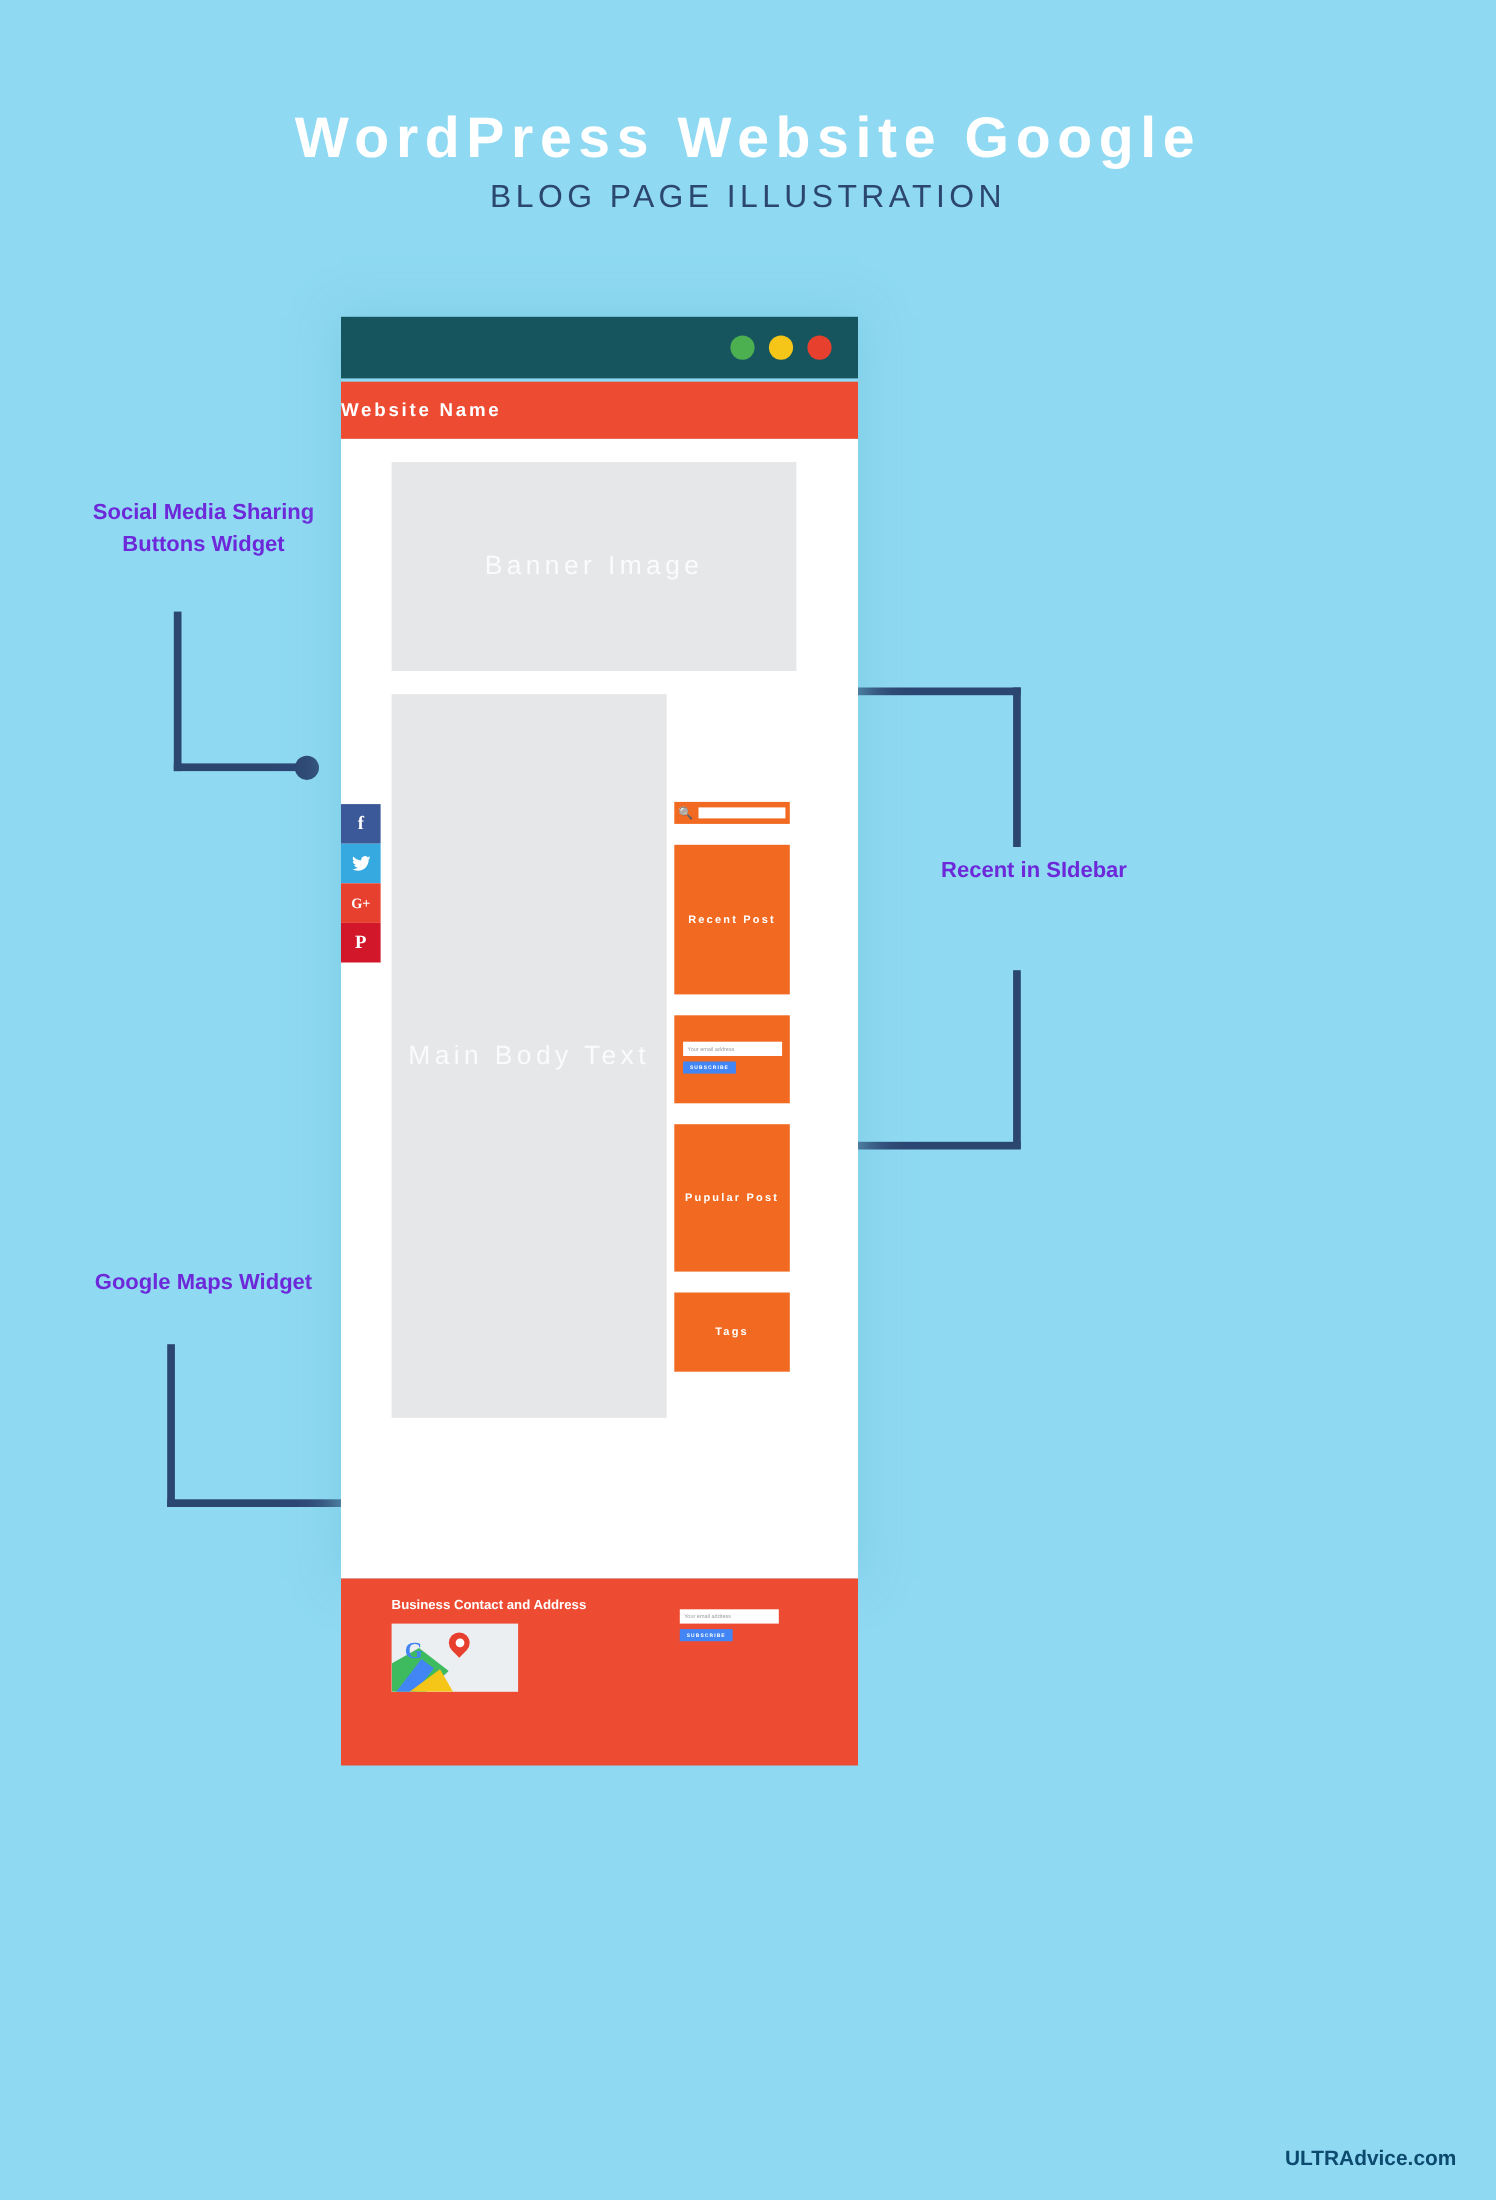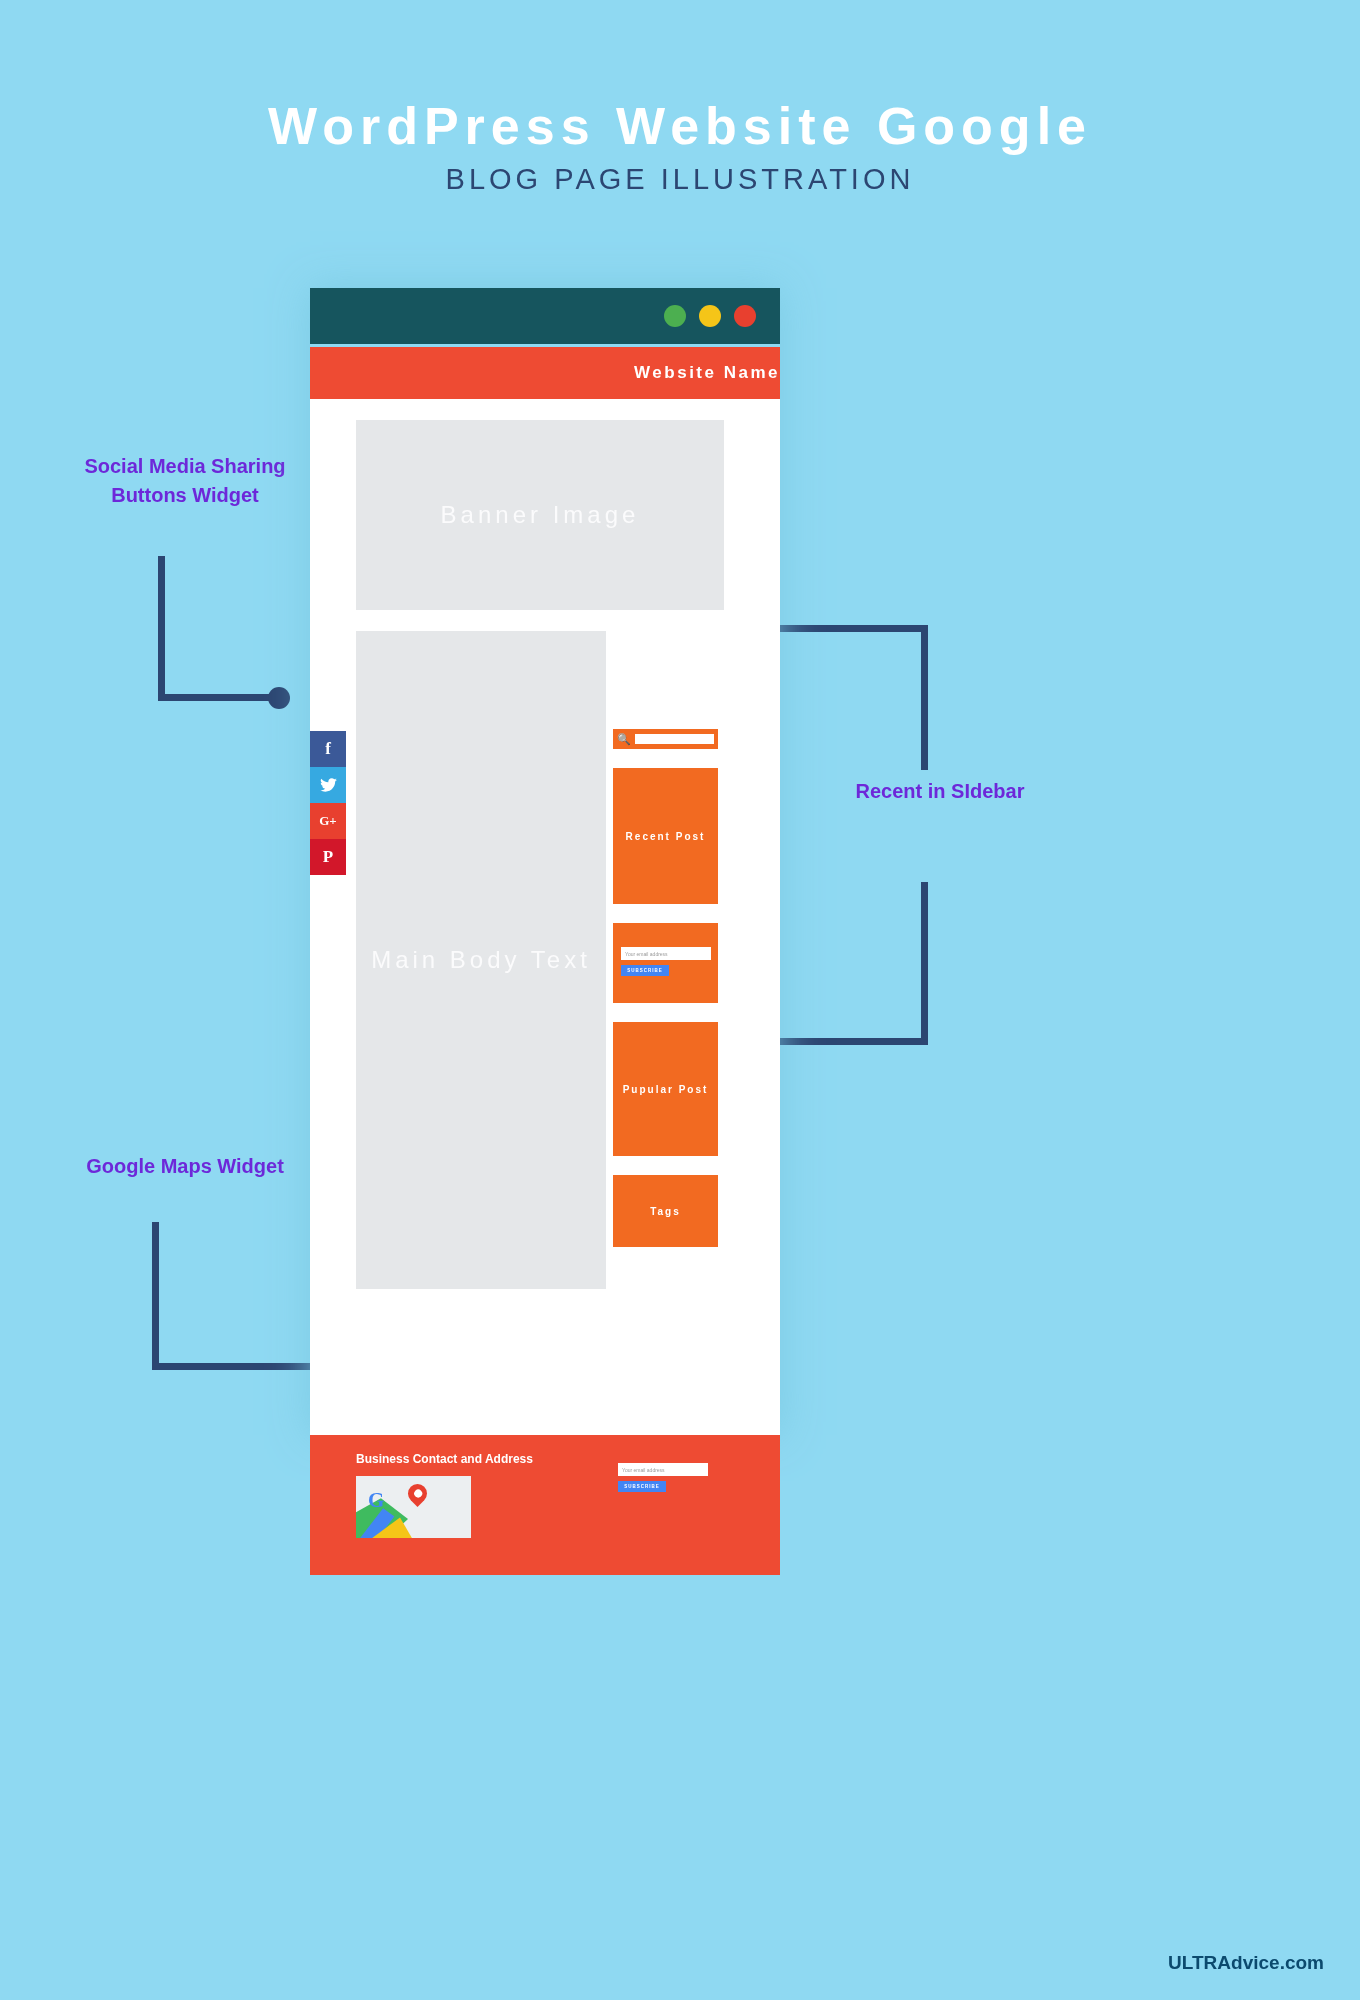--- a/index.html
+++ b/index.html
@@ -33,21 +33,21 @@
     display:flex; align-items:center; justify-content:flex-end;
     padding-right:24px;
   }
   .dot { width:22px; height:22px; border-radius:50%; margin-left:13px; }
   .dot.green { background:#4caf50; }
   .dot.yellow { background:#f5c518; }
   .dot.red { background:#e8402f; }
 
   .sitebar {
     height:52px; background:#ee4b33;
-    display:flex; align-items:center; justify-content:flex-end;
+    display:flex; align-items:center; justify-content:flex-start;
     margin-top:3px;
   }
   .sitebar span {
     color:#ffffff; font-size:17px; font-weight:bold; letter-spacing:2.5px;
   }
   .page {
     background:#ffffff; height:1036px; position:relative;
   }
   .banner {
     position:absolute; left:46px; top:21px;
@@ -115,21 +115,21 @@
     letter-spacing:0;
   }
   .subbtn {
     margin-top:5px; width:48px; height:11px; background:#4285f4;
     color:#ffffff; font-size:4.5px; font-weight:bold; letter-spacing:1px;
     display:flex; align-items:center; justify-content:center;
   }
 
   
   .footer {
-    background:#ee4b33; height:140px; position:relative;
+    background:#ee4b33; height:170px; position:relative;
     padding:16px 0 0 46px;
   }
   .footer .ftitle {
     color:#ffffff; font-size:12px; font-weight:bold; line-height:1.35;
   }
   .mapthumb {
     margin-top:9px; width:115px; height:62px;
     background:#eceff1; position:relative; overflow:hidden;
   }
   .map-green { position:absolute; left:0; bottom:0; width:52px; height:40px;

